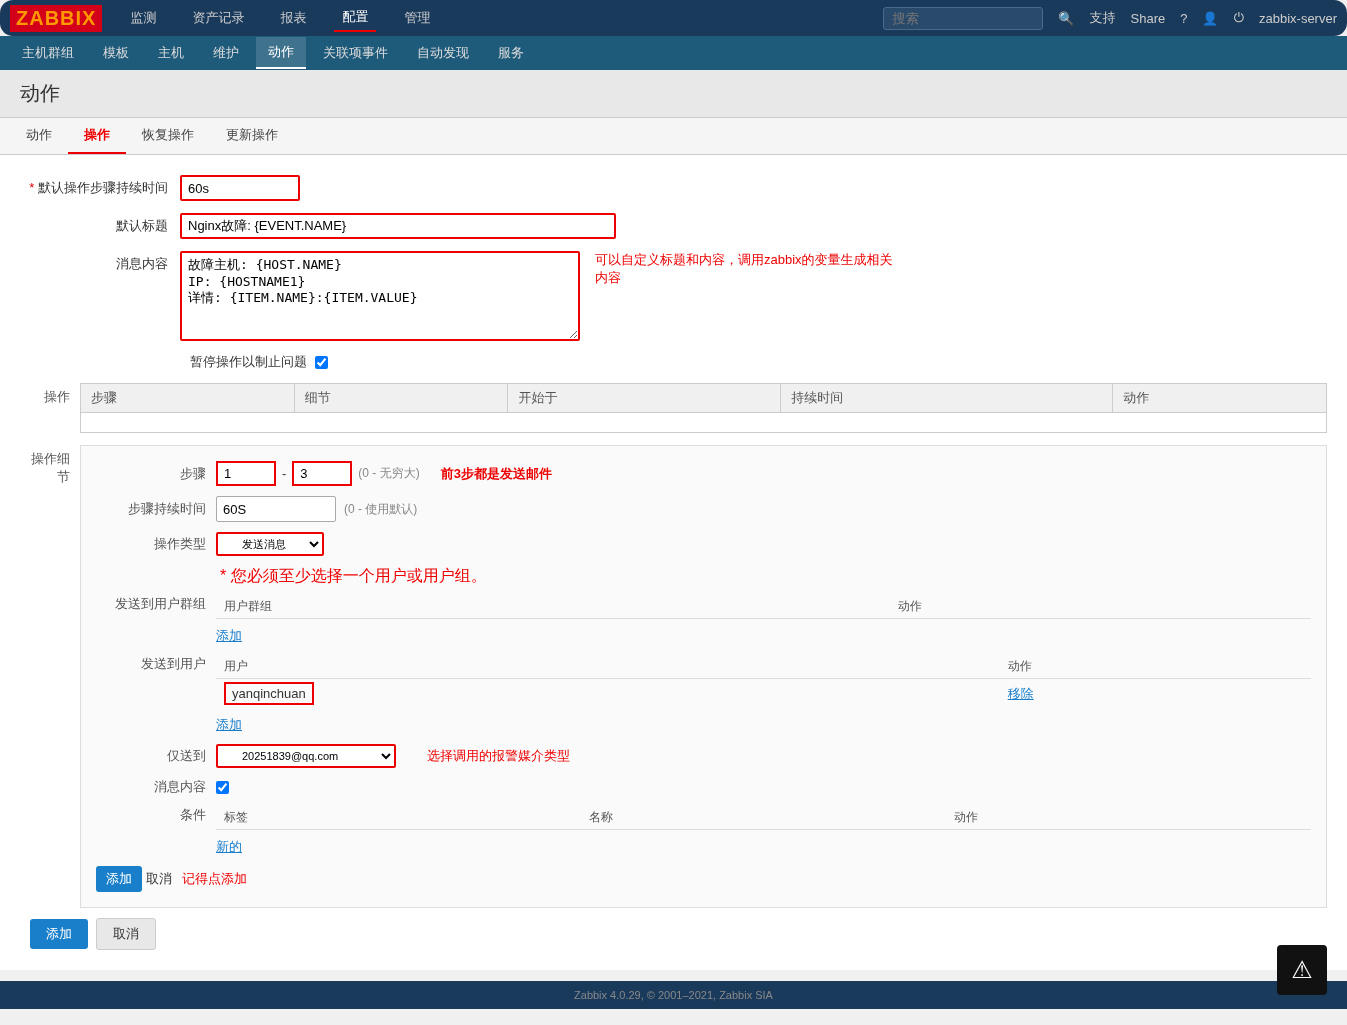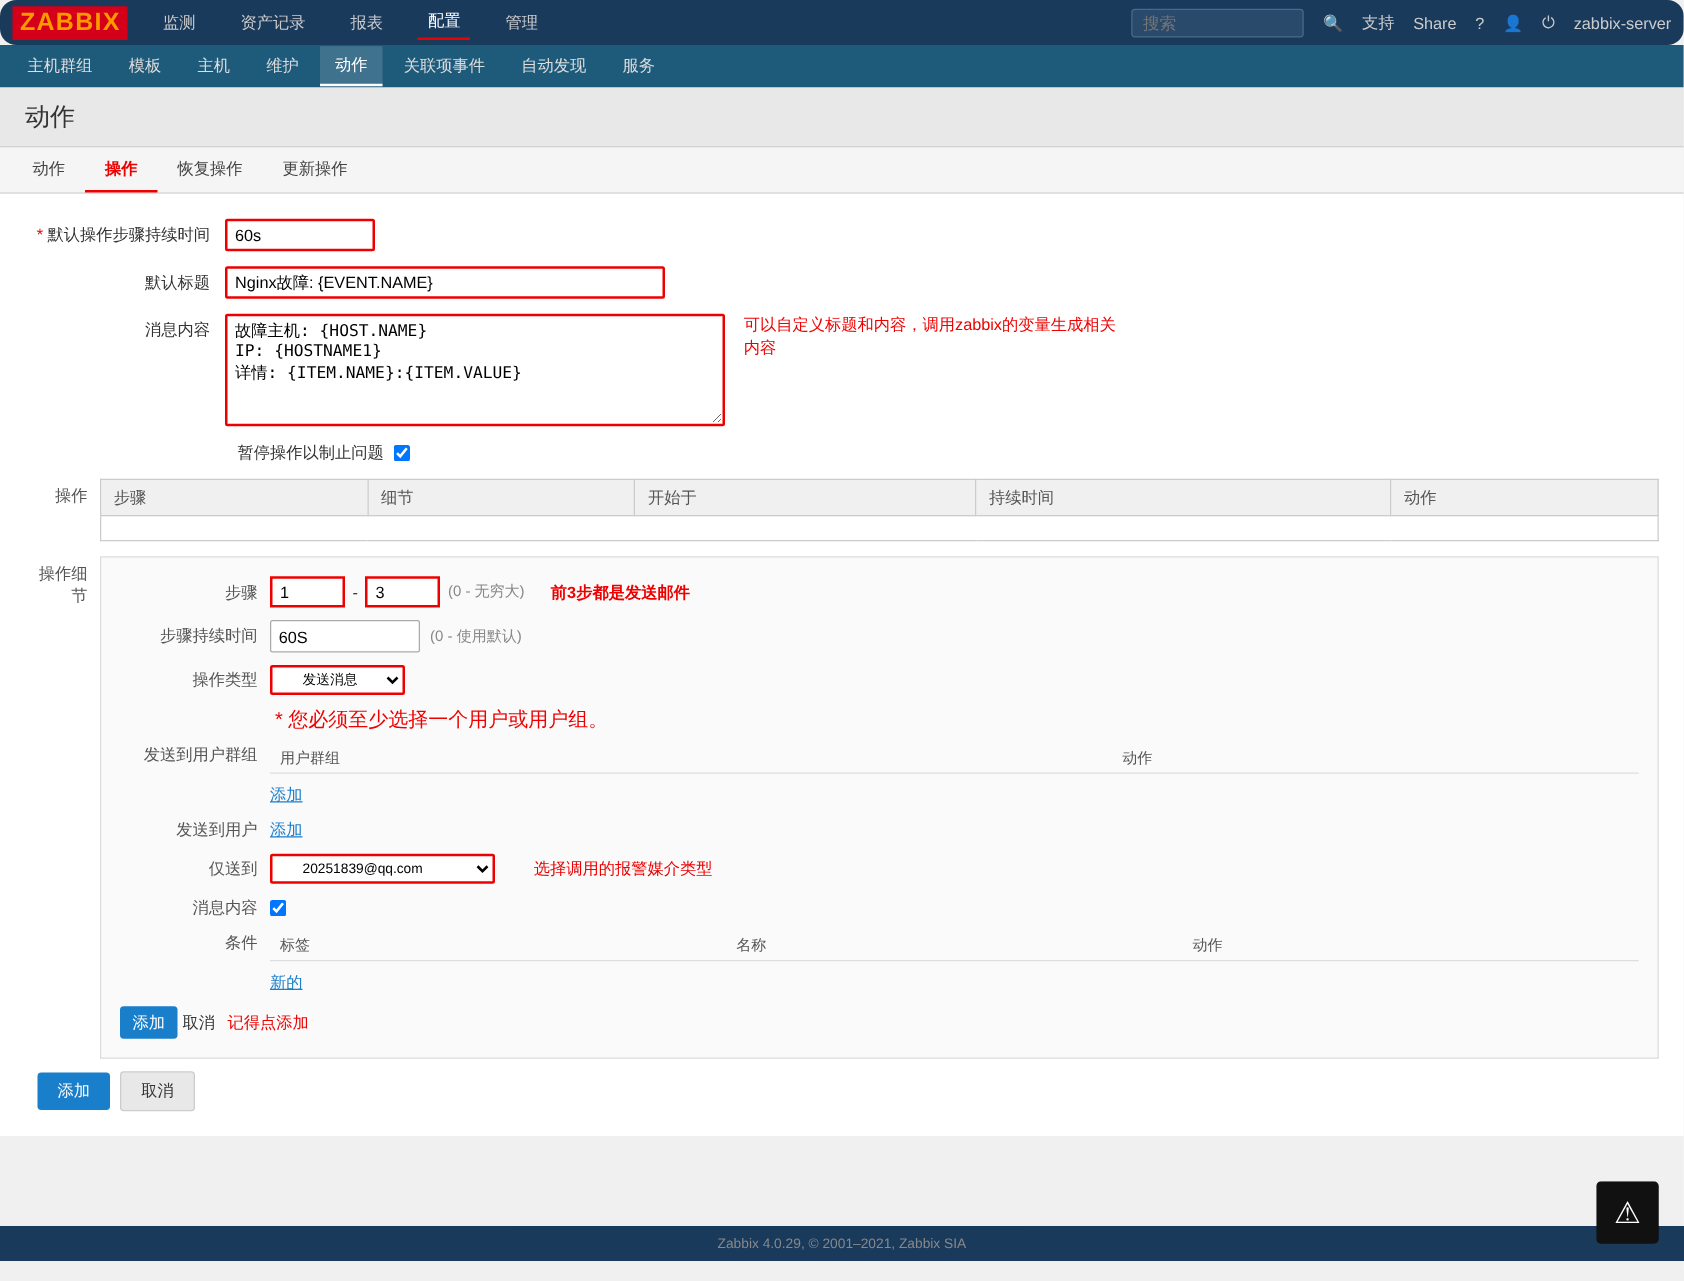--- a/index.html
+++ b/index.html
@@ -38,21 +38,21 @@
       display: flex;
       align-items: center;
       gap: 15px;
       color: #ccc;
     }
     .search-box {
       background: #2a4a6c;
       border: 1px solid #4a6a8c;
       color: white;
       padding: 3px 8px;
-      width: 138px;
+      width: 160px;
       border-radius: 3px;
     }
 
     
     .sec-nav {
       background: #1e5a7a;
       display: flex;
       align-items: center;
       height: 34px;
       padding: 0 10px;
@@ -385,21 +385,21 @@
 <div class="main-content">
 
   <div class="form-row">
     <div class="form-label required">默认操作步骤持续时间</div>
     <input class="form-control highlighted-input" type="text" value="60s" style="width: 120px;">
 
   </div>
 
   <div class="form-row">
     <div class="form-label">默认标题</div>
-    <input class="form-control highlighted-input" type="text" style="width: 352px;" value="Nginx故障: {EVENT.NAME}">
+    <input class="form-control highlighted-input" type="text" style="width: 436px;" value="Nginx故障: {EVENT.NAME}">
 
   </div>
 
   <div class="form-row">
     <div class="form-label">消息内容</div>
     <textarea class="form-control highlighted-input" style="width: 400px; height: 90px; border: 2px solid rgb(238, 0, 0);">故障主机: {HOST.NAME}
 IP: {HOSTNAME1}
 详情: {ITEM.NAME}:{ITEM.VALUE}</textarea>
     <div class="annotation" style="margin-left:15px;color:#e00;font-size:13px;max-width:300px;">可以自定义标题和内容，调用zabbix的变量生成相关内容</div>
   </div>
@@ -474,20 +474,38 @@
               </tr>
             </thead>
           </table>
           <span class="link-add">添加</span>
         </div>
       </div>
 
       <div class="op-detail-row" style="align-items:flex-start;">
         <div class="op-detail-label">发送到用户</div>
         <div style="flex:1;">
+          <table class="sub-table">
+            <thead>
+              <tr>
+                <th>用户</th>
+                <th>动作</th>
+              </tr>
+            </thead>
+            <tbody>
+              <tr>
+                <td>
+                  <span style="border:2px solid #e00;padding:2px 6px;display:inline-block;">yanqinchuan</span>
+                </td>
+                <td>
+                  <span class="link-delete">移除</span>
+                </td>
+              </tr>
+            </tbody>
+          </table>
           <span class="link-add">添加</span>
         </div>
       </div>
 
       <div class="op-detail-row">
         <div class="op-detail-label">仅送到</div>
         <select class="form-select" style="border:2px solid #e00;min-width:180px;">
           <option>20251839@qq.com</option>
         </select>
         <span class="annotation">选择调用的报警媒介类型</span>

